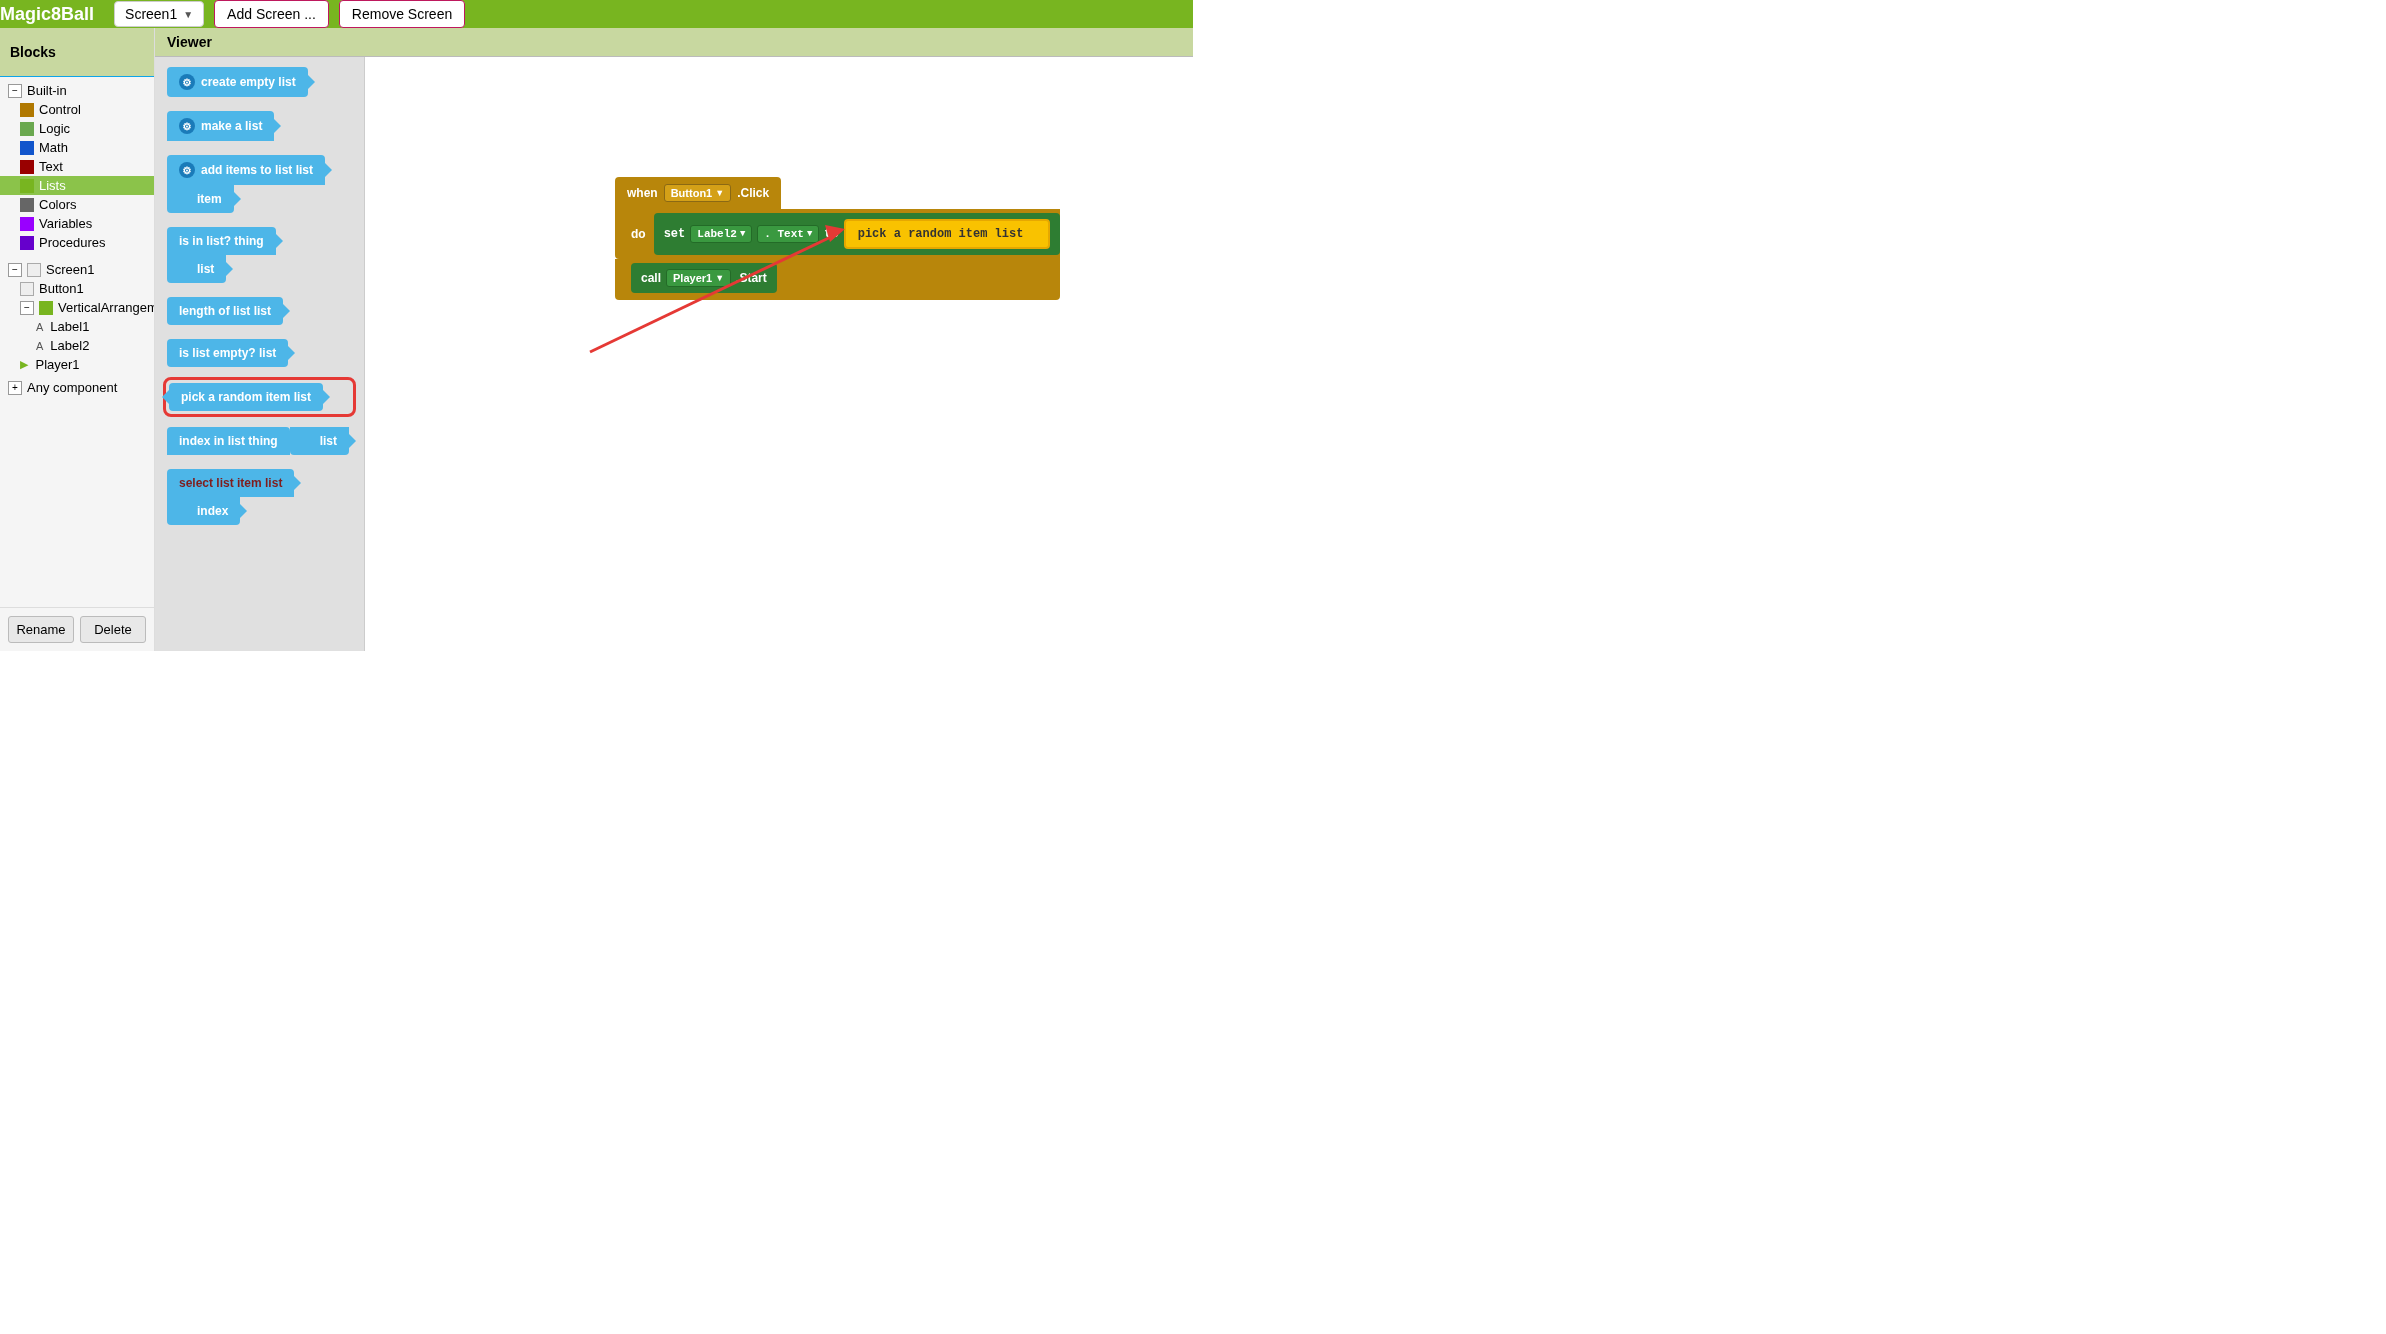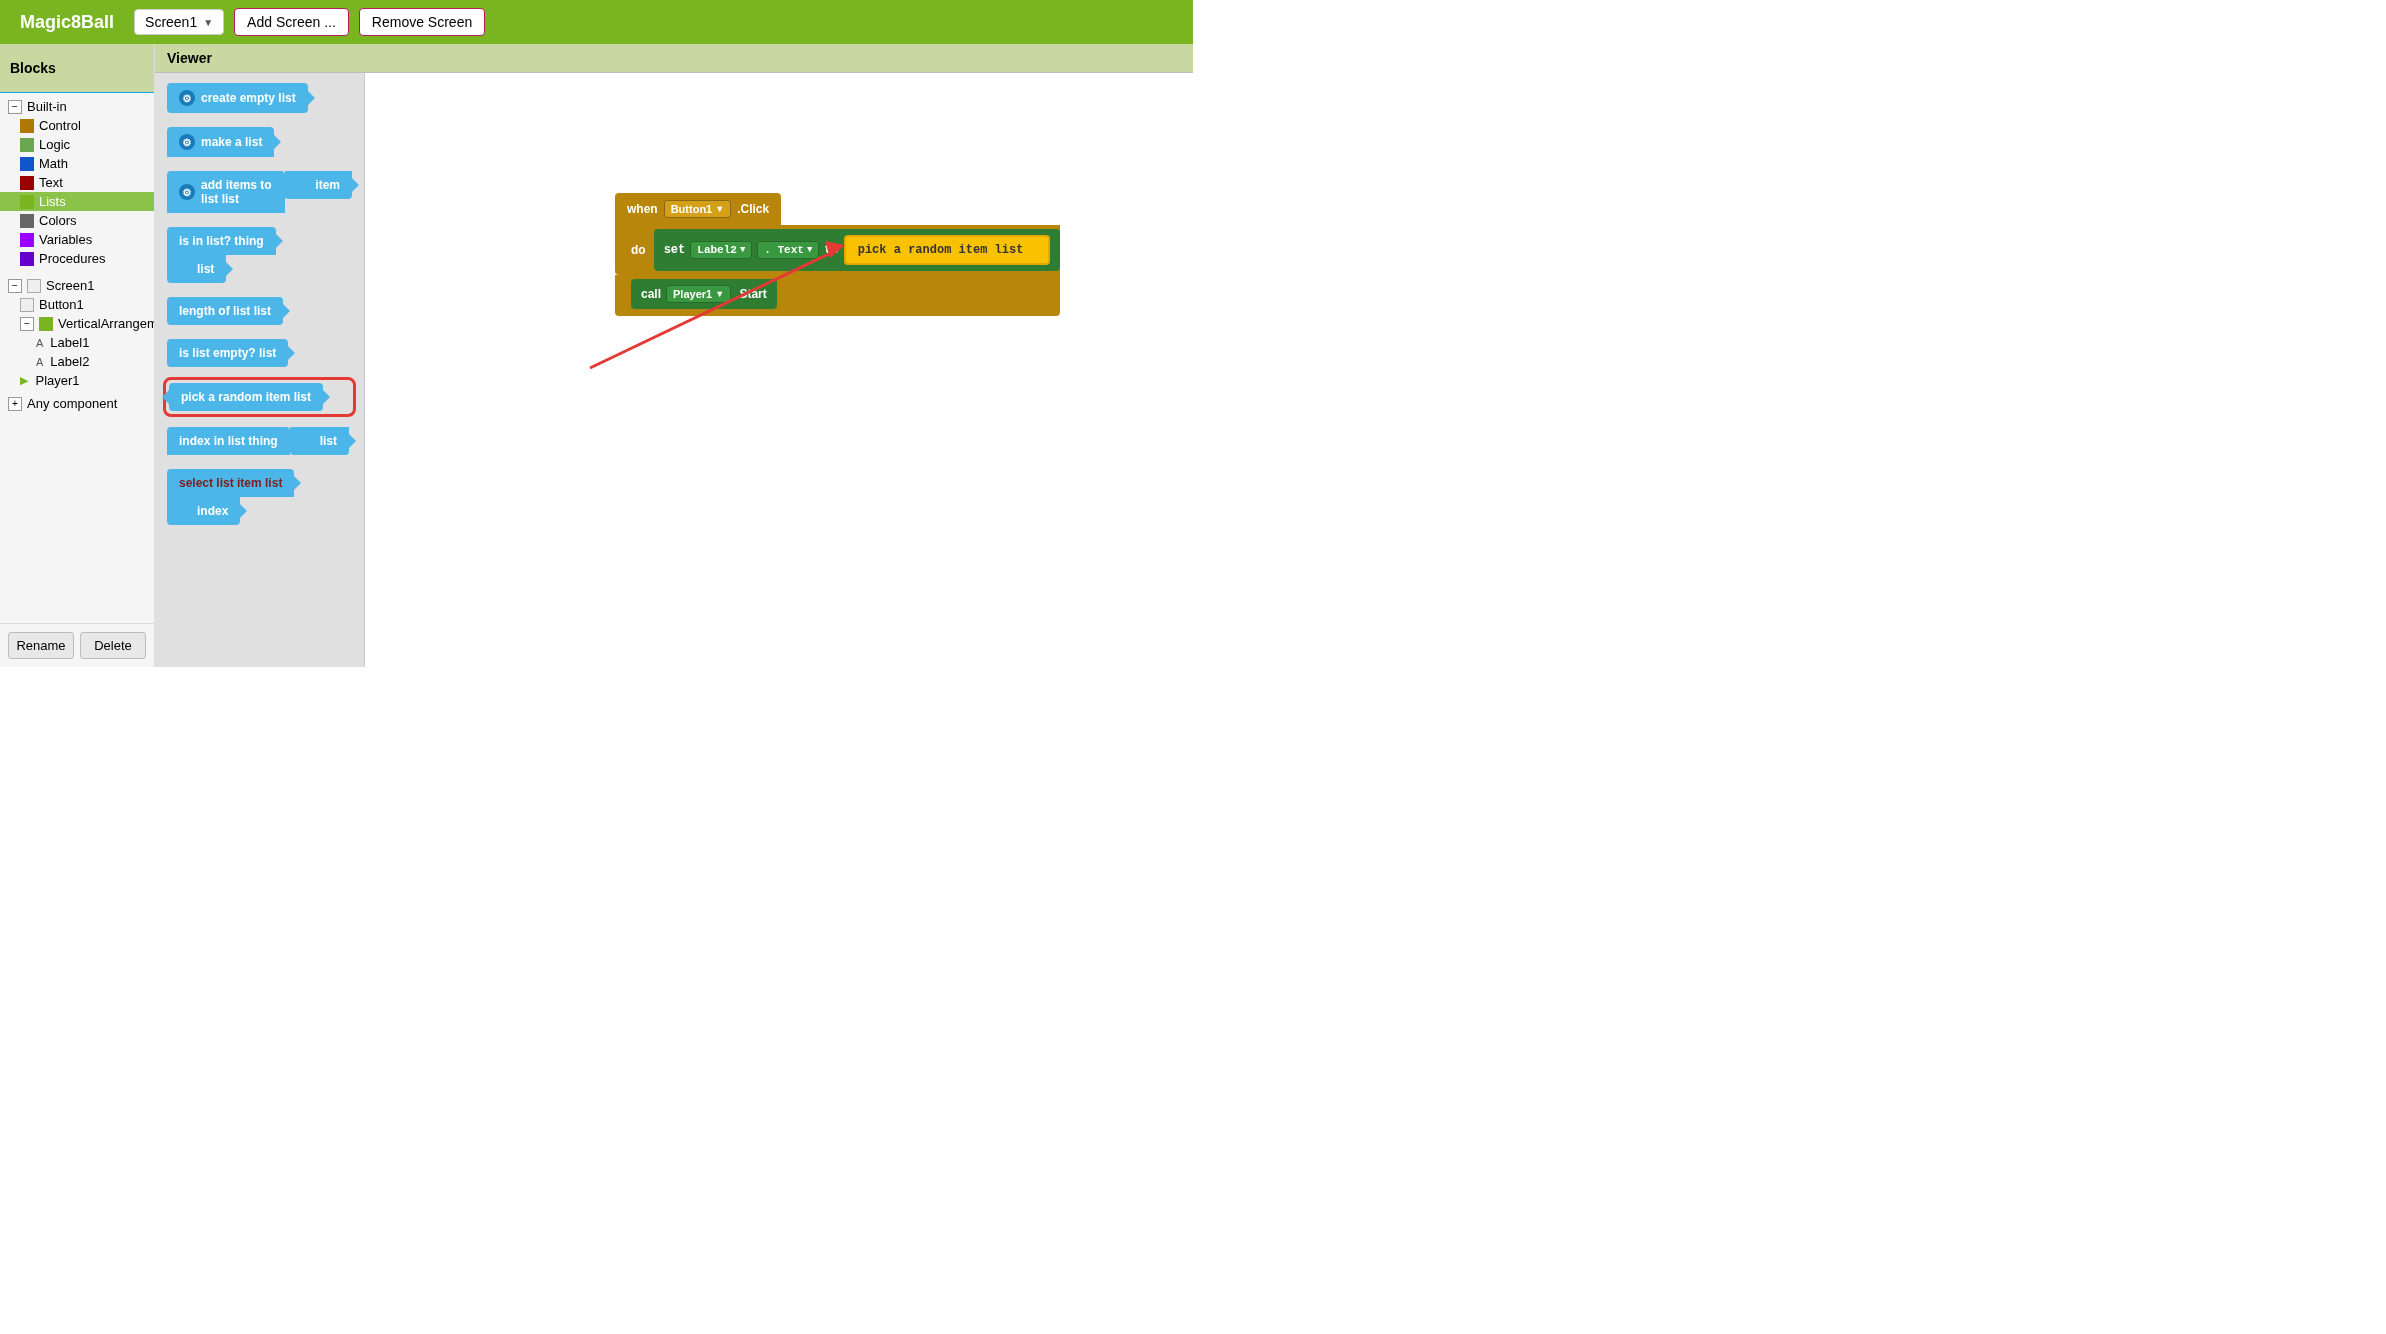--- a/index.html
+++ b/index.html
@@ -1,24 +1,24 @@
 <!DOCTYPE html>
 <html><head>
   <meta charset="utf-8">
   <style>
     * { box-sizing: border-box; margin: 0; padding: 0; }
     body { font-family: Arial, sans-serif; font-size: 14px; background: #fff; overflow: hidden; width: 1193px; height: 667px; transform-origin: top left; }
 
     
     #header {
       background: #78b520;
-      height: 44px;
+      height: 28px;
       display: flex;
       align-items: center;
-      padding: 0 20px;
+      padding: 0 0;
       gap: 10px;
     }
     #app-title {
       color: #fff;
       font-weight: bold;
       font-size: 18px;
       margin-right: 10px;
     }
     .header-dropdown {
       background: #fff;
@@ -314,21 +314,21 @@
           <div style="display:flex;flex-direction:column;align-items:flex-start;gap:2px;">
             <div style="position:relative;display:inline-flex;align-items:center;background:#4db6e8;color:white;padding:7px 12px;border-radius:4px 4px 0 0;font-size:12px;font-weight:bold;cursor:grab;">
               <div class="block-gear"></div>
               <span>make a list</span>
               <span style="position:absolute;right:-7px;top:50%;transform:translateY(-50%);width:0;height:0;border-top:7px solid transparent;border-bottom:7px solid transparent;border-left:7px solid #4db6e8;"></span>
             </div>
           </div>
         </div>
 
         <div class="block-item">
-          <div style="display:flex;flex-direction:row;align-items:flex-start;">
+          <div style="display:flex;flex-direction:column;align-items:flex-start;">
             <div style="display:inline-flex;align-items:center;background:#4db6e8;color:white;padding:7px 12px;border-radius:4px 4px 0 0;font-size:12px;font-weight:bold;cursor:grab;position:relative;">
               <div class="block-gear"></div>
               <span>add items to list  list</span>
               <span style="position:absolute;right:-7px;top:50%;transform:translateY(-50%);width:0;height:0;border-top:7px solid transparent;border-bottom:7px solid transparent;border-left:7px solid #4db6e8;"></span>
             </div>
             <div style="display:inline-flex;align-items:center;background:#4db6e8;color:white;padding:7px 12px 7px 30px;border-radius:0 0 4px 4px;font-size:12px;font-weight:bold;cursor:grab;position:relative;">
               <span>item</span>
               <span style="position:absolute;right:-7px;top:50%;transform:translateY(-50%);width:0;height:0;border-top:7px solid transparent;border-bottom:7px solid transparent;border-left:7px solid #4db6e8;"></span>
             </div>
           </div>

